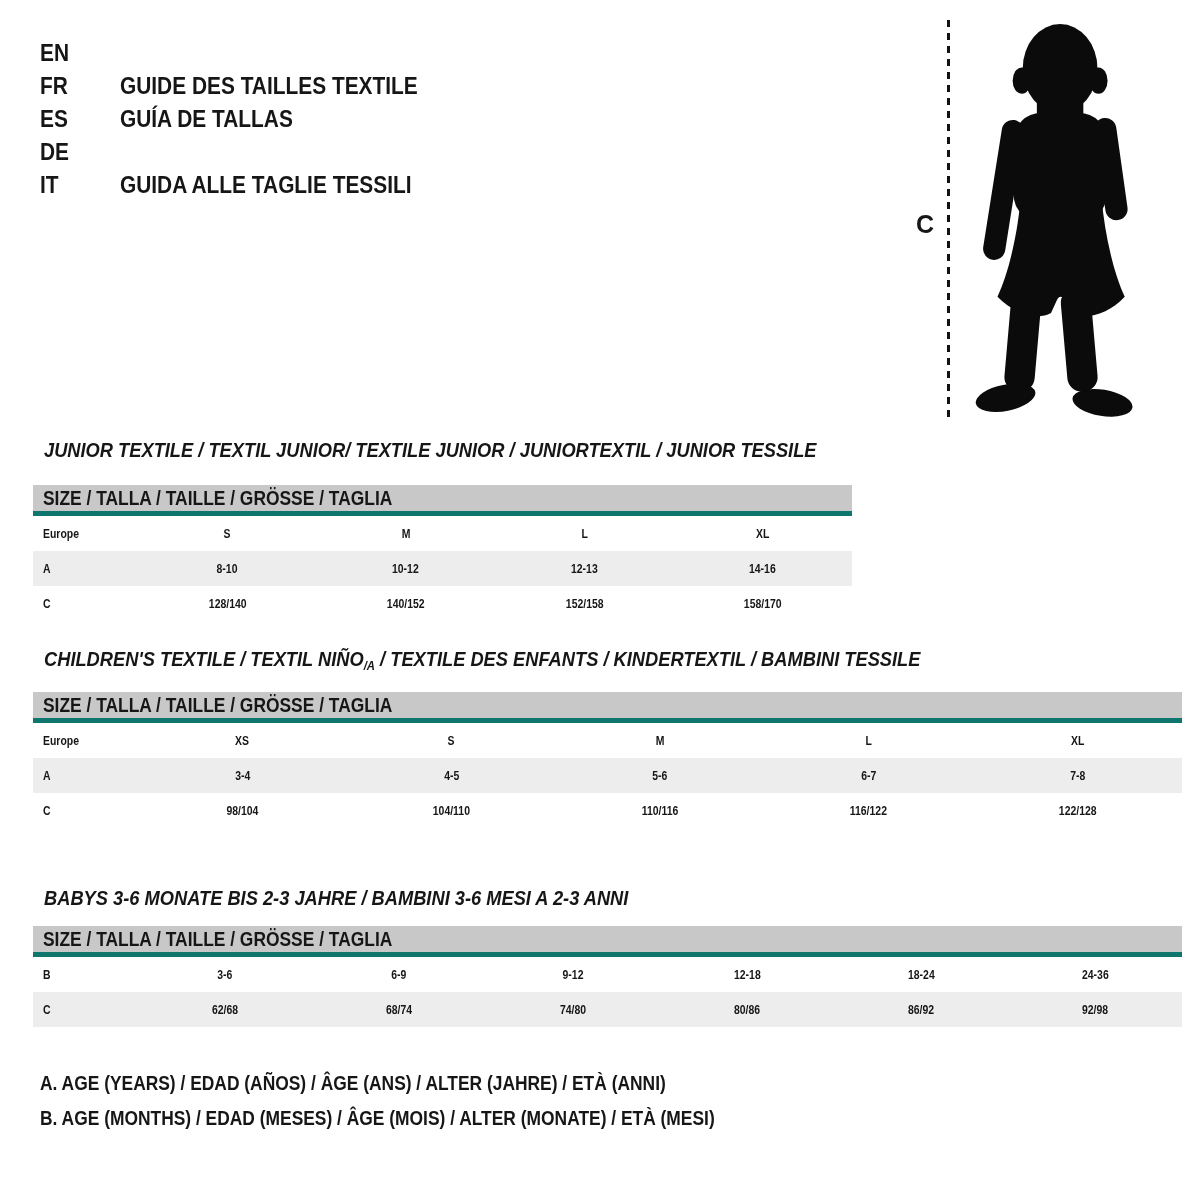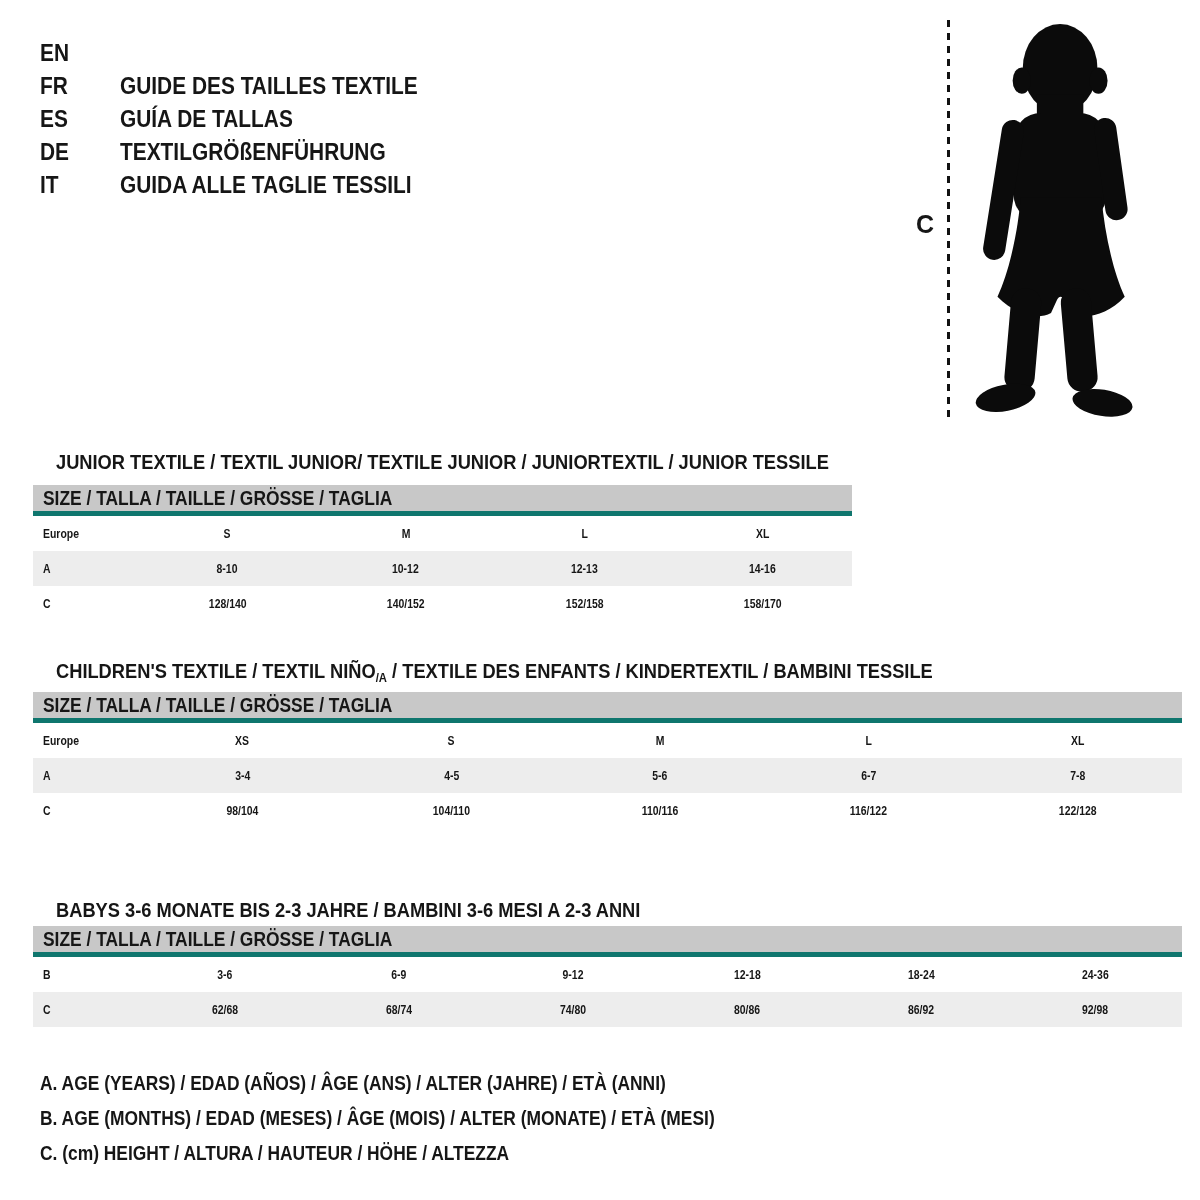--- a/index.html
+++ b/index.html
@@ -29,21 +29,21 @@
 
   
   .height-line{
     position:absolute;left:947px;top:20px;width:3px;height:398px;
     background:repeating-linear-gradient(to bottom,#121212 0 7px,transparent 7px 13px);
   }
   .height-label{position:absolute;left:916px;top:210px;font-size:25px;}
   .baby{position:absolute;left:963px;top:16px;width:174px;height:404px;fill:#0b0b0b;}
 
   
-  .sec-title{position:absolute;left:40px;margin:16px;font-size:21px;font-weight:bold;height:24px;line-height:24px;}
+  .sec-title{position:absolute;left:40px;margin:4px;font-size:21px;font-weight:bold;height:24px;line-height:24px;font-style:italic;}
   .subtxt{font-size:13px;vertical-align:-4px;}
 
   
   .table{position:absolute;left:33px;}
   .t1{width:819px;}
   .t2{width:1149px;}
   .t-bar{
     height:26px;background:var(--bar-gray);border-bottom:5px solid #0f766e;
     padding-left:10px;display:flex;align-items:center;font-size:20px;
   }
@@ -68,21 +68,20 @@
     <div class="lang-row">
       <span class="lang-code"><span class="cond">FR</span></span>
       <span class="lang-title"><span class="cond">GUIDE DES TAILLES TEXTILE</span></span>
     </div>
     <div class="lang-row">
       <span class="lang-code"><span class="cond">ES</span></span>
       <span class="lang-title"><span class="cond">GUÍA DE TALLAS</span></span>
     </div>
     <div class="lang-row">
       <span class="lang-code"><span class="cond">DE</span></span>
-      <span class="lang-title"><span class="cond">TEXTILGRÖßENFÜHRUNG</span></span>
     </div>
     <div class="lang-row">
       <span class="lang-code"><span class="cond">IT</span></span>
       <span class="lang-title"><span class="cond">GUIDA ALLE TAGLIE TESSILI</span></span>
     </div>
   </div>
 
   <div class="height-line"></div>
   <div class="height-label"><span>C</span></div>
   <svg class="baby" viewBox="0 0 170 400" xmlns="http://www.w3.org/2000/svg" aria-hidden="true">
@@ -186,16 +185,15 @@
       <span class="t-cell"><span class="condC">74/80</span></span>
       <span class="t-cell"><span class="condC">80/86</span></span>
       <span class="t-cell"><span class="condC">86/92</span></span>
       <span class="t-cell"><span class="condC">92/98</span></span>
     </div>
   </div>
 
   <div class="legend">
     <div class="legend-line"><span class="cond">A. AGE (YEARS) / EDAD (AÑOS) / ÂGE (ANS) / ALTER (JAHRE) / ETÀ (ANNI)</span></div>
     <div class="legend-line"><span class="cond">B. AGE (MONTHS) / EDAD (MESES) / ÂGE (MOIS) / ALTER (MONATE) / ETÀ (MESI)</span></div>
-    <div class="legend-line"><span class="cond">C. (cm) HEIGHT / ALTURA / HAUTEUR / HÖHE / ALTEZZA</span></div>
   </div>
 
 </div>
 
 </body></html>

